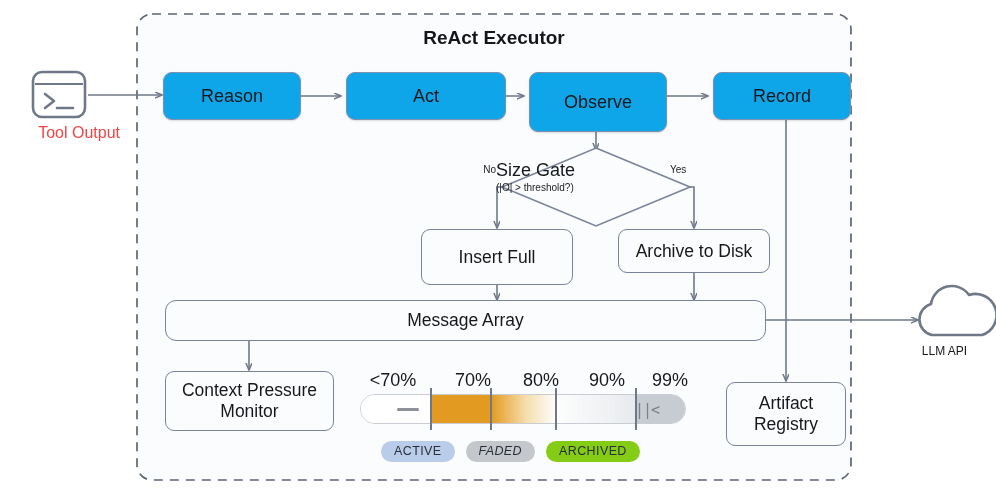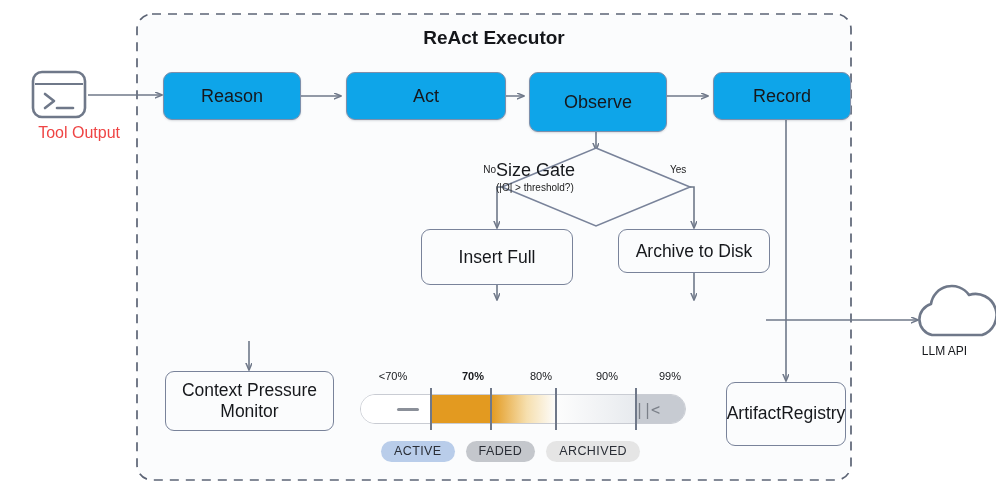--- a/index.html
+++ b/index.html
@@ -44,39 +44,39 @@
   .gate-title{font-size:18px;color:#16181c;line-height:1;}
   .gate-sub{font-size:10px;color:#222;margin-top:3px;}
   #toolLabel{position:absolute;left:0px;top:124px;width:120px;text-align:right;
              font-size:16px;color:#ef4444;z-index:3;}
   #cloudLabel{position:absolute;left:893px;top:344px;width:103px;text-align:center;
               font-size:12px;color:#16181c;z-index:3;}
 
   
   #gaugeWrap{position:absolute;left:360px;top:370px;width:326px;height:56px;z-index:3;}
   .tick-row{position:relative;height:20px;}
-  .tick-lab{position:absolute;font-size:11px;color:#16181c;white-space:nowrap;
+  .tick-lab{position:absolute;font-size:18px;color:#16181c;white-space:nowrap;
             transform:translateX(-50%);top:0;}
   #gaugeBar{position:absolute;left:0;top:24px;width:326px;height:30px;
             border-radius:15px;overflow:hidden;
             border:1px solid #c9ccd3;box-sizing:border-box;}
   .seg{position:absolute;top:0;height:100%;}
   .gdash{position:absolute;left:36px;top:13px;width:22px;height:3px;border-radius:2px;
          background:#8b9099;}
   .gmark{position:absolute;right:26px;top:6px;font-size:15px;color:#7b8089;
          letter-spacing:-1px;font-family:"DejaVu Sans Mono", monospace;}
   .divider{position:absolute;top:-6px;width:1.6px;height:42px;background:#6f7889;}
 
   
   #legend{position:absolute;left:381px;top:441px;display:flex;gap:11px;z-index:3;align-items:center;}
   .pill{border-radius:11px;padding:3px 13px 4px;font-size:12.5px;color:#2a2e36;
         letter-spacing:.4px;}
   .pill.active{background:#b9cdea;}
-  .pill.faded{background:#c4c7cc;}
-  .pill.archived{background:#e5e5e5;}
+  .pill.faded{background:#c4c7cc;font-style:italic;}
+  .pill.archived{background:#84cc16;}
 </style>
 </head>
 <body>
 
 <div id="stage">
 
   <svg class="layer under">
     <defs>
       <marker id="ah" markerWidth="9" markerHeight="9" refX="7.4" refY="3.2" orient="auto" markerUnits="userSpaceOnUse">
         <path d="M0,0 L7.6,3.2 L0,6.4" fill="none" stroke="#6f7889" stroke-width="1.5" stroke-linecap="round" stroke-linejoin="round"></path>
@@ -145,38 +145,41 @@
   <div class="edge-label" style="left:496px;top:164px;transform:translateX(-100%);">No</div>
   <div class="edge-label" style="left:670px;top:164px;">Yes</div>
 
   <div class="node plain" style="left:421px;top:229px;width:152px;height:56px;">
     <span>Insert Full</span>
   </div>
   <div class="node plain" style="left:618px;top:229px;width:152px;height:44px;">
     <span>Archive to Disk</span>
   </div>
 
+  <div class="node plain wide" style="left:165px;top:300px;width:601px;height:41px;">
+    <span>Message Array</span>
+  </div>
 
   <div class="node plain two-line" style="left:165px;top:371px;width:169px;height:60px;flex-direction:column;">
     <span>Context Pressure</span>
     <span>Monitor</span>
   </div>
 
-  <div class="node plain two-line" style="left:726px;top:382px;width:120px;height:64px;flex-direction:row;">
+  <div class="node plain two-line" style="left:726px;top:382px;width:120px;height:64px;flex-direction:column;">
     <span>Artifact</span>
     <span>Registry</span>
   </div>
 
   <div id="toolLabel">Tool Output</div>
   <div id="cloudLabel">LLM API</div>
 
   <div id="gaugeWrap">
     <div class="tick-row">
       <span class="tick-lab" style="left:33px;">&lt;70%</span>
-      <span class="tick-lab" style="left:113px;font-weight:bold;">70%</span>
+      <span class="tick-lab" style="left:113px;">70%</span>
       <span class="tick-lab" style="left:181px;">80%</span>
       <span class="tick-lab" style="left:247px;">90%</span>
       <span class="tick-lab" style="left:310px;">99%</span>
     </div>
     <div id="gaugeBar">
       <div class="seg" style="left:0;width:70px;background:#ffffff;"></div>
       <div class="seg" style="left:70px;width:60px;background:#e39a20;"></div>
       <div class="seg" style="left:130px;width:65px;background:linear-gradient(90deg,#e39a20 0%,#f6dfae 55%,#fdfdfd 100%);"></div>
       <div class="seg" style="left:195px;width:80px;background:linear-gradient(90deg,#fdfdfd 0%,#e7eaee 100%);"></div>
       <div class="seg" style="left:275px;width:51px;background:#c7cbd2;"></div>

